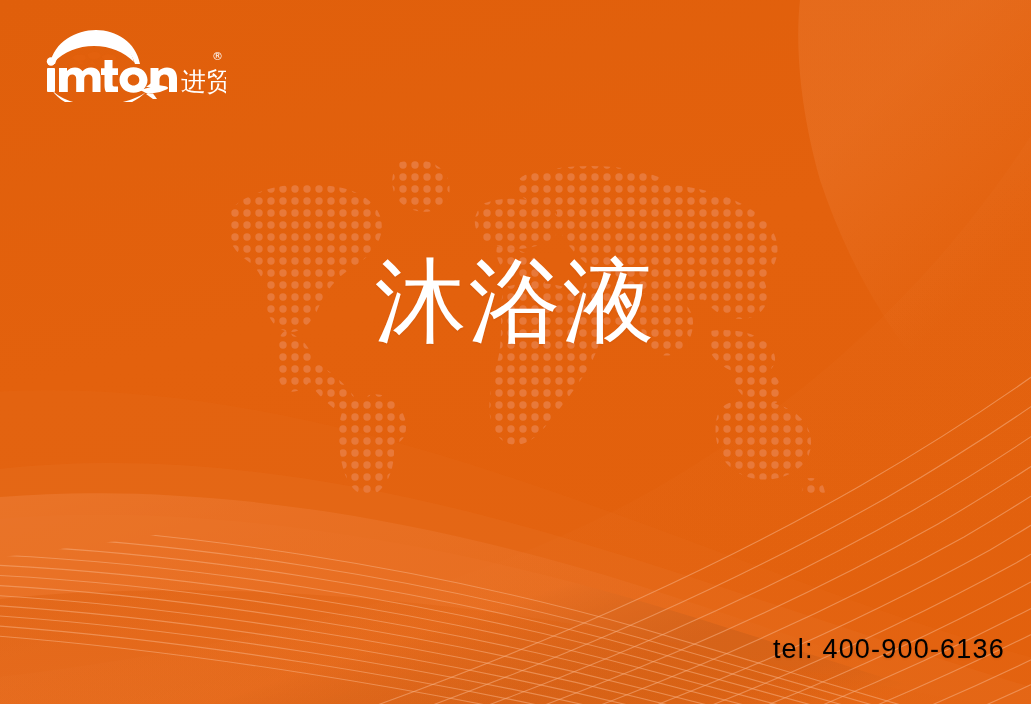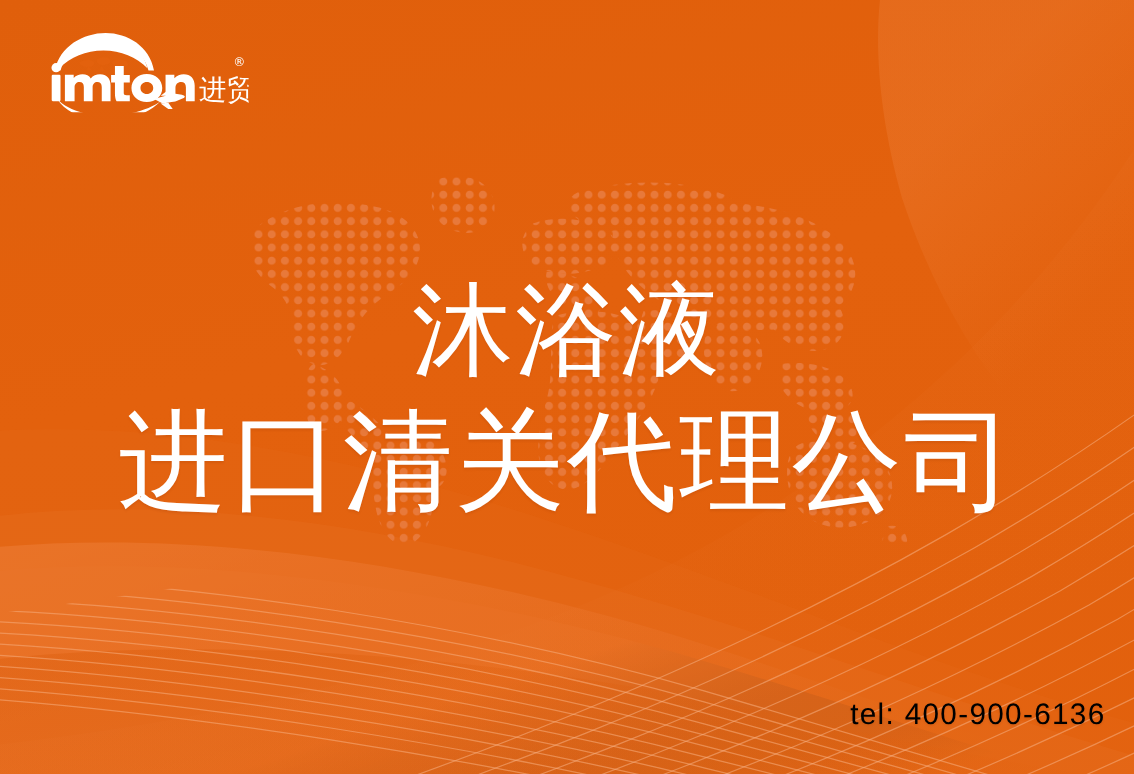--- a/index.html
+++ b/index.html
@@ -284,18 +284,17 @@
                C 100 72 84 79 66 80 C 44 81 24 73 16 60 Z"></path>
       <path d="M 104 60 L 122 55 L 128 56 C 132 56.6 133 58 131 59.2
                L 124 62 L 112 64 Z"></path>
       <path d="M 110 57 L 118 51 L 122 51 L 117 57 Z"></path>
       <path d="M 110 64 L 117 69 L 121 69 L 117 63.5 Z"></path>
     </g>
   </svg>
 
   <div id="headline">
     <span class="hl-line" id="hl-1">沐浴液</span>
-    <span class="hl-line" id="hl-2">进口清关代理公司</span>
   </div>
 
   <div id="tel">tel: 400-900-6136</div>
 
 </div>
 
 </body></html>

